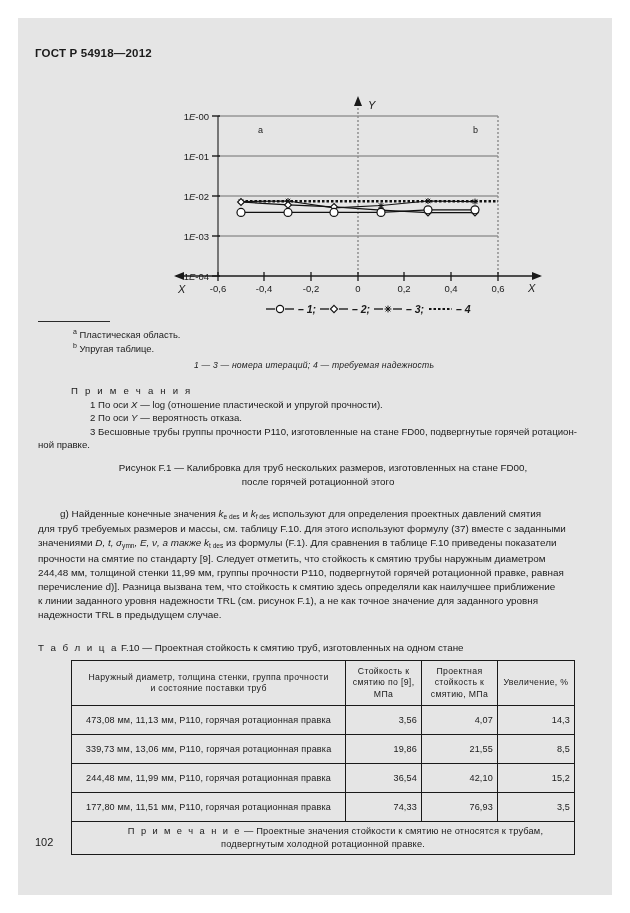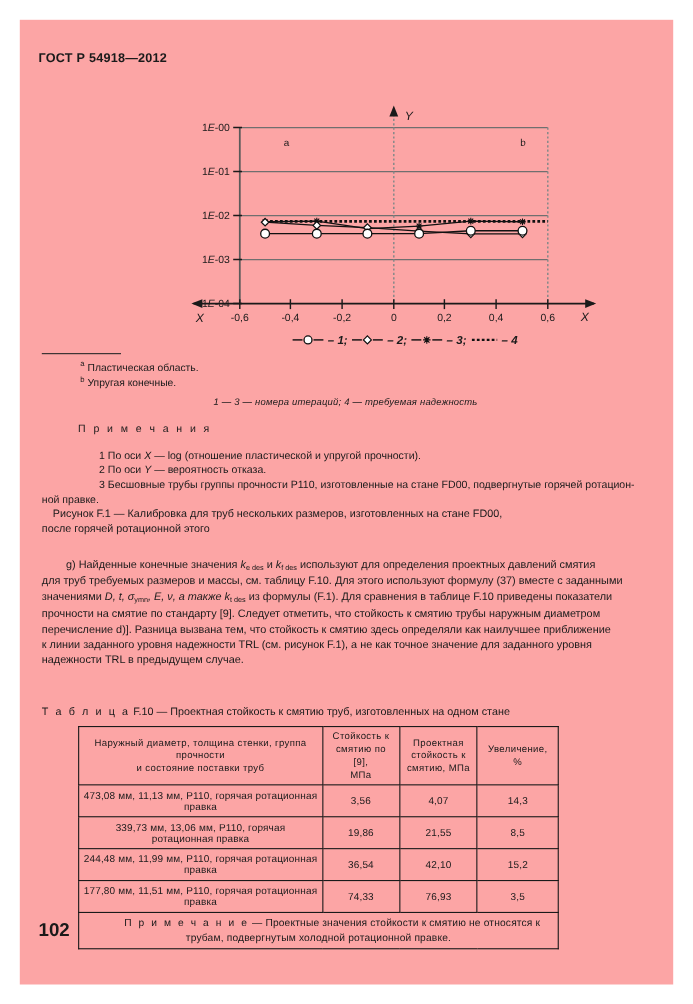--- a/index.html
+++ b/index.html
@@ -17,39 +17,38 @@
     background: #ffffff;
     overflow: hidden;
     margin: 0 auto;
   }
   .sheet {
     position: absolute;
     left: 18px;
     top: 18px;
     width: 594px;
     height: 877px;
-    background: #fca5a5;
+    background: #e5e5e5;
     box-sizing: border-box;
   }
   .doc-header {
     position: absolute;
     left: 17px;
     top: 29px;
     font-size: 11.5px;
     font-weight: bold;
     letter-spacing: 0.2px;
     color: #1a1a1a;
   }
   .page-number {
     position: absolute;
     left: 17px;
     top: 818px;
-    font-size: 17px;
-    color: #1a1a1a;
-    font-weight: bold;
+    font-size: 11px;
+    color: #1a1a1a;
   }
 
   
   .figure {
     position: absolute;
     left: 130px;
     top: 58px;
     width: 420px;
     height: 245px;
   }
@@ -90,32 +89,32 @@
     left: 20px;
     top: 366px;
     width: 560px;
     font-size: 9.6px;
     line-height: 13.2px;
     color: #1a1a1a;
   }
   .notes-title {
     margin-left: 33px;
     letter-spacing: 2.2px;
-    margin-bottom: 11px;
+    margin-bottom: 1px;
   }
   .note-line { margin-left: 52px; }
   .note-line.cont { margin-left: 0; }
   .ital { font-style: italic; }
 
   .fig-caption {
     position: absolute;
     left: 20px;
     top: 443px;
     width: 560px;
-    text-align: left;
+    text-align: center;
     font-size: 9.8px;
     line-height: 13.5px;
     color: #1a1a1a;
   }
   .fig-caption .l1 { padding-left: 10px; }
 
   
   .body-para {
     position: absolute;
     left: 20px;
@@ -138,21 +137,21 @@
     font-size: 9.8px;
     color: #1a1a1a;
     white-space: nowrap;
   }
   .table-title .sp { letter-spacing: 1.9px; }
 
   table.f10 {
     position: absolute;
     left: 53px;
     top: 642px;
-    width: 437px;
+    width: 504px;
     border-collapse: collapse;
     font-size: 9.1px;
     color: #1a1a1a;
   }
   table.f10 td, table.f10 th {
     border: 1px solid #1a1a1a;
     padding: 3px 4px;
     font-weight: normal;
     text-align: center;
     vertical-align: middle;
@@ -161,21 +160,21 @@
     height: 38px;
     line-height: 11.5px;
     font-size: 8.7px;
     letter-spacing: 0.35px;
   }
   table.f10 tbody td {
     height: 22px;
     letter-spacing: 0.15px;
   }
   table.f10 tbody td.desc { width: 295px; }
-  table.f10 tbody td.num { width: 70px; }
+  table.f10 tbody td.num { width: 70px; text-align: right; }
   td.note-cell {
     text-align: left;
     font-size: 9.3px;
     line-height: 13px;
     padding: 6px 6px 7px 6px;
     letter-spacing: 0.1px;
   }
   .note-cell .nt { letter-spacing: 1.9px; }
   .note-cell .nindent { display: inline-block; width: 25px; }
 </style>
@@ -307,21 +306,21 @@
       </svg>
     </div>
 
     <div class="fn-rule"></div>
     <div class="footnote fn-a">
       <sup>a</sup>
       <span>Пластическая область.</span>
     </div>
     <div class="footnote fn-b">
       <sup>b</sup>
-      <span>Упругая конечные.</span>
+      <span>Упругая таблице.</span>
     </div>
 
     <div class="iter-note">1 — 3  —  номера итераций;  4  —  требуемая надежность</div>
 
     <div class="notes-block">
       <div class="notes-title">П р и м е ч а н и я</div>
       <div class="note-line"><span>1 По оси </span><span class="ital">X</span><span> — log (отношение пластической и упругой прочности).</span></div>
       <div class="note-line"><span>2 По оси </span><span class="ital">Y</span><span> — вероятность отказа.</span></div>
       <div class="note-line">3 Бесшовные трубы группы прочности Р110, изготовленные на стане FD00, подвергнутые горячей ротацион-</div>
       <div class="note-line cont">ной правке.</div>
@@ -330,20 +329,21 @@
     <div class="fig-caption">
       <div class="l1">Рисунок F.1 — Калибровка для труб нескольких размеров, изготовленных на стане FD00,</div>
       <div>после горячей ротационной этого</div>
     </div>
 
     <div class="body-para">
       <p><span class="indent"></span><span>g) Найденные конечные значения </span><span class="ital">k</span><sub>e des</sub><span> и </span><span class="ital">k</span><sub>f des</sub><span> используют для определения проектных давлений смятия</span></p>
       <p>для труб требуемых размеров и массы, см. таблицу F.10. Для этого используют формулу (37) вместе с заданными</p>
       <p><span>значениями </span><span class="ital">D, t, σ</span><sub>ymn</sub><span class="ital">, E, ν, а также </span><span class="ital">k</span><sub>t des</sub><span> из формулы (F.1). Для сравнения в таблице F.10 приведены показатели</span></p>
       <p>прочности на смятие по стандарту [9]. Следует отметить, что стойкость к смятию трубы наружным диаметром</p>
+      <p>244,48 мм, толщиной стенки 11,99 мм, группы прочности Р110, подвергнутой горячей ротационной правке, равная</p>
       <p>перечисление d)]. Разница вызвана тем, что стойкость к смятию здесь определяли как наилучшее приближение</p>
       <p>к линии заданного уровня надежности TRL (см. рисунок F.1), а не как точное значение для заданного уровня</p>
       <p>надежности TRL в предыдущем случае.</p>
     </div>
 
     <div class="table-title">
       <span class="sp">Т а б л и ц а</span><span> F.10 — Проектная стойкость к смятию труб, изготовленных на одном стане</span>
     </div>
 
     <table class="f10">

